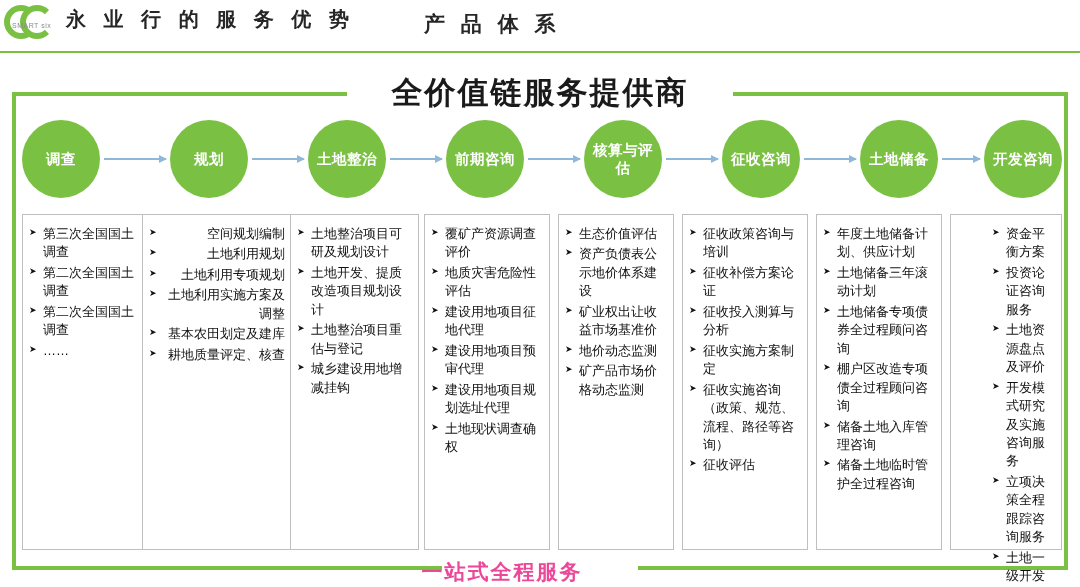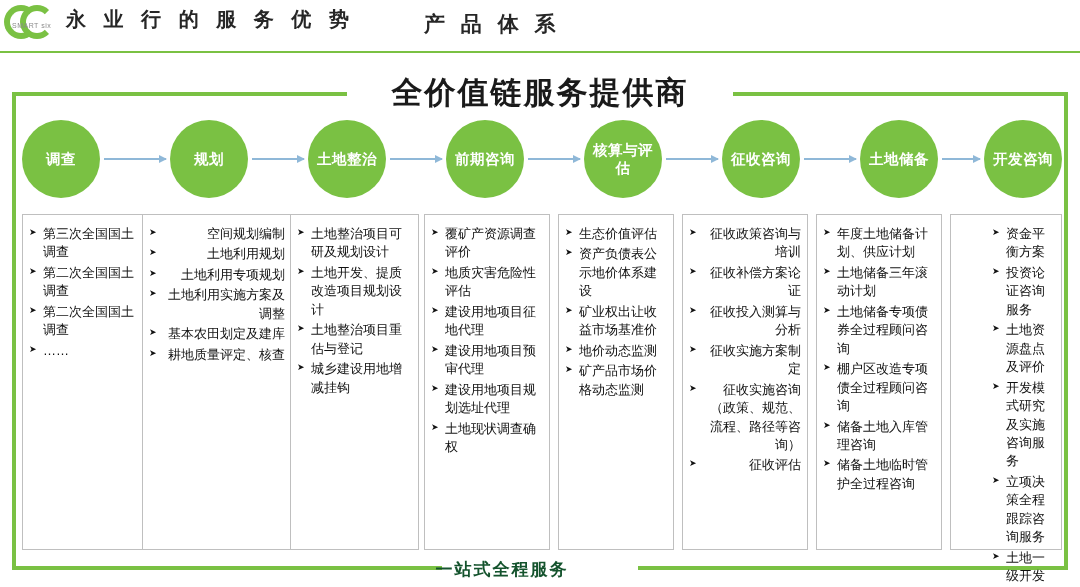--- a/index.html
+++ b/index.html
@@ -92,23 +92,23 @@
   .br-tr { right: 0; top: 0; width: 335px; height: 4px; }
   .br-l  { left: 0; top: 0; width: 4px; height: 478px; }
   .br-r  { right: 0; top: 0; width: 4px; height: 478px; }
   .br-bl { left: 0; bottom: 0; width: 430px; height: 4px; }
   .br-brr{ right: 0; bottom: 0; width: 430px; height: 4px; }
   .footer-text {
     position: absolute;
     left: 0; top: 558px;
     width: 1004px;
     text-align: center;
-    font-size: 17px;
-    font-weight: bold;
-    color: #14532d;
+    font-size: 21px;
+    font-weight: bold;
+    color: #ec4899;
     letter-spacing: 2px;
   }
   
   .flow {
     position: absolute;
     left: 22px; top: 120px;
     width: 1040px; height: 86px;
   }
   .node {
     position: absolute;
@@ -269,21 +269,21 @@
   <div class="col" style="left:536px;width:116px;">
     <ul class="bullet-list">
       <li>生态价值评估</li>
       <li>资产负债表公示地价体系建设</li>
       <li>矿业权出让收益市场基准价</li>
       <li>地价动态监测</li>
       <li>矿产品市场价格动态监测</li>
     </ul>
   </div>
 
-  <div class="col" style="left:660px;width:126px;text-align:right;">
+  <div class="col" style="left:660px;width:126px;">
     <ul class="bullet-list">
       <li>征收政策咨询与培训</li>
       <li>征收补偿方案论证</li>
       <li>征收投入测算与分析</li>
       <li>征收实施方案制定</li>
       <li>征收实施咨询（政策、规范、流程、路径等咨询）</li>
       <li>征收评估</li>
     </ul>
   </div>
 

